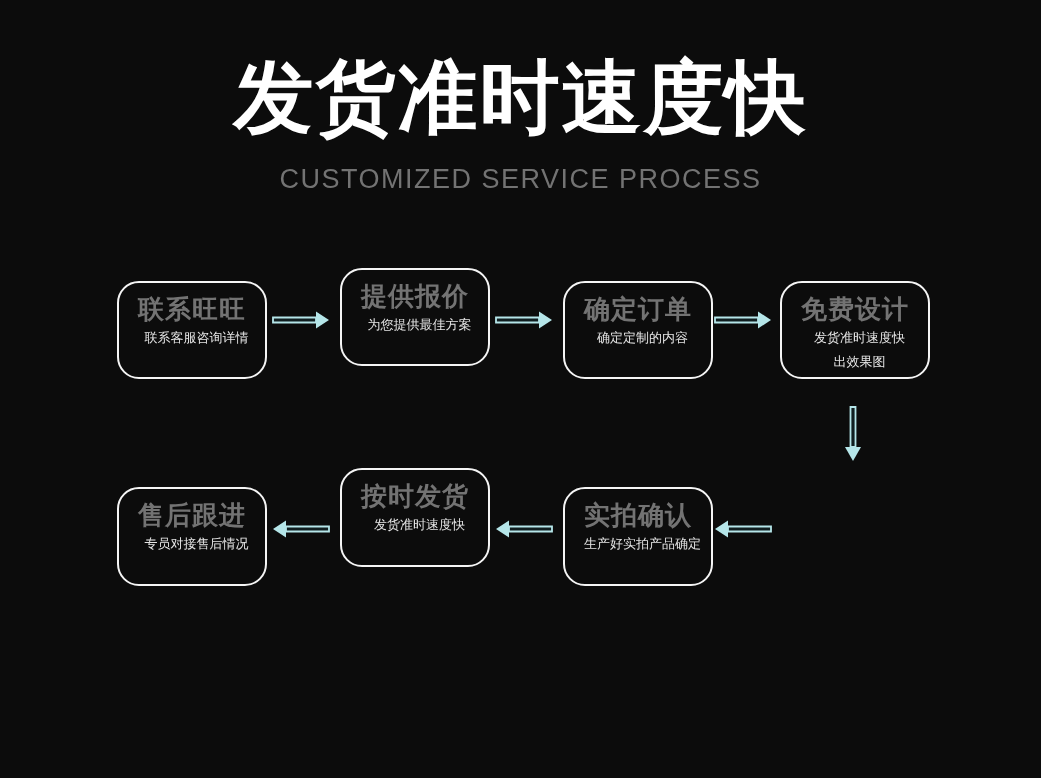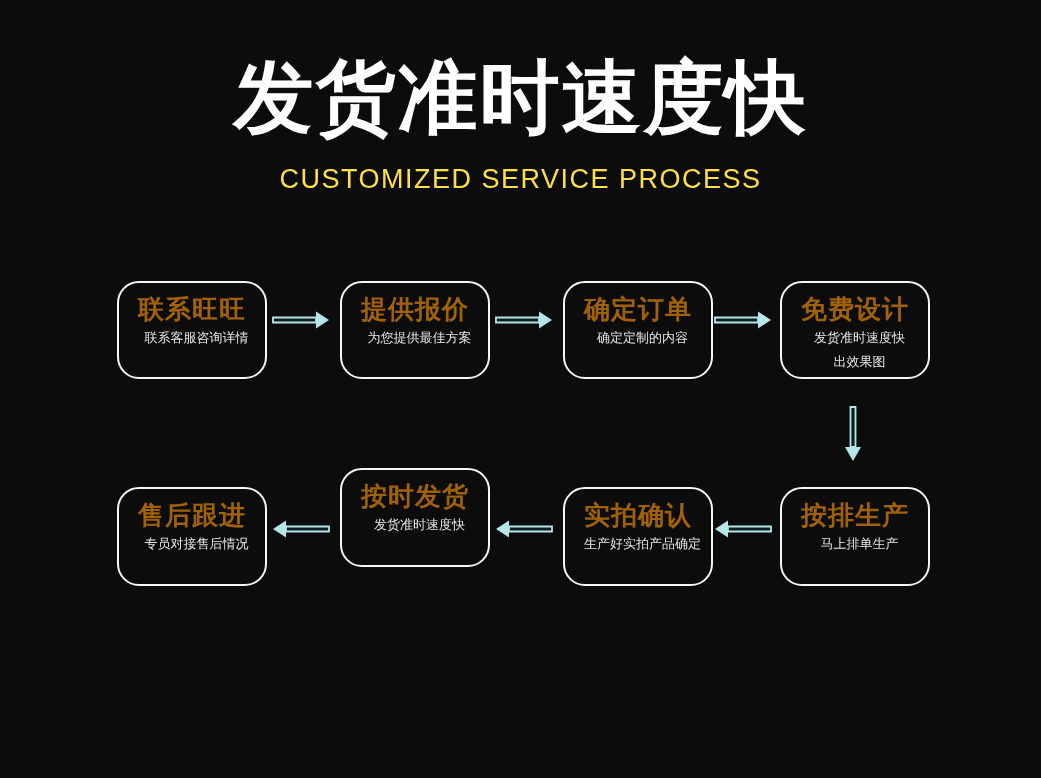--- a/index.html
+++ b/index.html
@@ -28,40 +28,40 @@
     letter-spacing: 2px;
     line-height: 104px;
     white-space: nowrap;
   }
   .sub-title {
     position: absolute;
     top: 164px;
     left: 0;
     width: 100%;
     text-align: center;
-    color: #fde047;
+    color: #737373;
     font-family: "Liberation Sans", "DejaVu Sans", sans-serif;
     font-size: 27px;
     font-weight: 400;
     letter-spacing: 1.5px;
     white-space: nowrap;
   }
   .step {
     position: absolute;
     width: 146px;
     height: 94px;
     border: 2px solid #f5f5f5;
     border-radius: 22px;
     background: #0c0c0c;
     text-align: center;
     box-sizing: content-box;
   }
   .step-title {
     margin-top: 10px;
-    color: #a16207;
+    color: #737373;
     font-family: "Liberation Serif", "DejaVu Serif", serif;
     font-size: 26px;
     font-weight: 700;
     line-height: 33px;
     letter-spacing: 1px;
     white-space: nowrap;
   }
   .step-sub {
     margin-top: 3px;
     color: #e5e5e5;
@@ -84,40 +84,36 @@
 <div class="canvas">
 
   <div class="main-title">发货准时速度快</div>
   <div class="sub-title">CUSTOMIZED SERVICE PROCESS</div>
 
   <div class="step" style="left:117px; top:281px;">
     <div class="step-title">联系旺旺</div>
     <div class="step-sub">联系客服咨询详情</div>
   </div>
 
-  <div class="step" style="left:340px; top:281px;">
+  <div class="step" style="left:340px; top:268px;">
     <div class="step-title">提供报价</div>
     <div class="step-sub">为您提供最佳方案</div>
   </div>
 
   <div class="step" style="left:563px; top:281px;">
     <div class="step-title">确定订单</div>
     <div class="step-sub">确定定制的内容</div>
   </div>
 
   <div class="step" style="left:780px; top:281px;">
     <div class="step-title">免费设计</div>
     <div class="step-sub">发货准时速度快</div>
     <div class="step-sub" style="margin-top:7px;">出效果图</div>
   </div>
 
-  <div class="step" style="left:780px; top:487px; height:95px;">
-    <div class="step-title">按排生产</div>
-    <div class="step-sub">马上排单生产</div>
-  </div>
 
   <div class="step" style="left:563px; top:487px; height:95px;">
     <div class="step-title">实拍确认</div>
     <div class="step-sub">生产好实拍产品确定</div>
   </div>
 
   <div class="step" style="left:340px; top:468px; height:95px;">
     <div class="step-title">按时发货</div>
     <div class="step-sub">发货准时速度快</div>
   </div>

